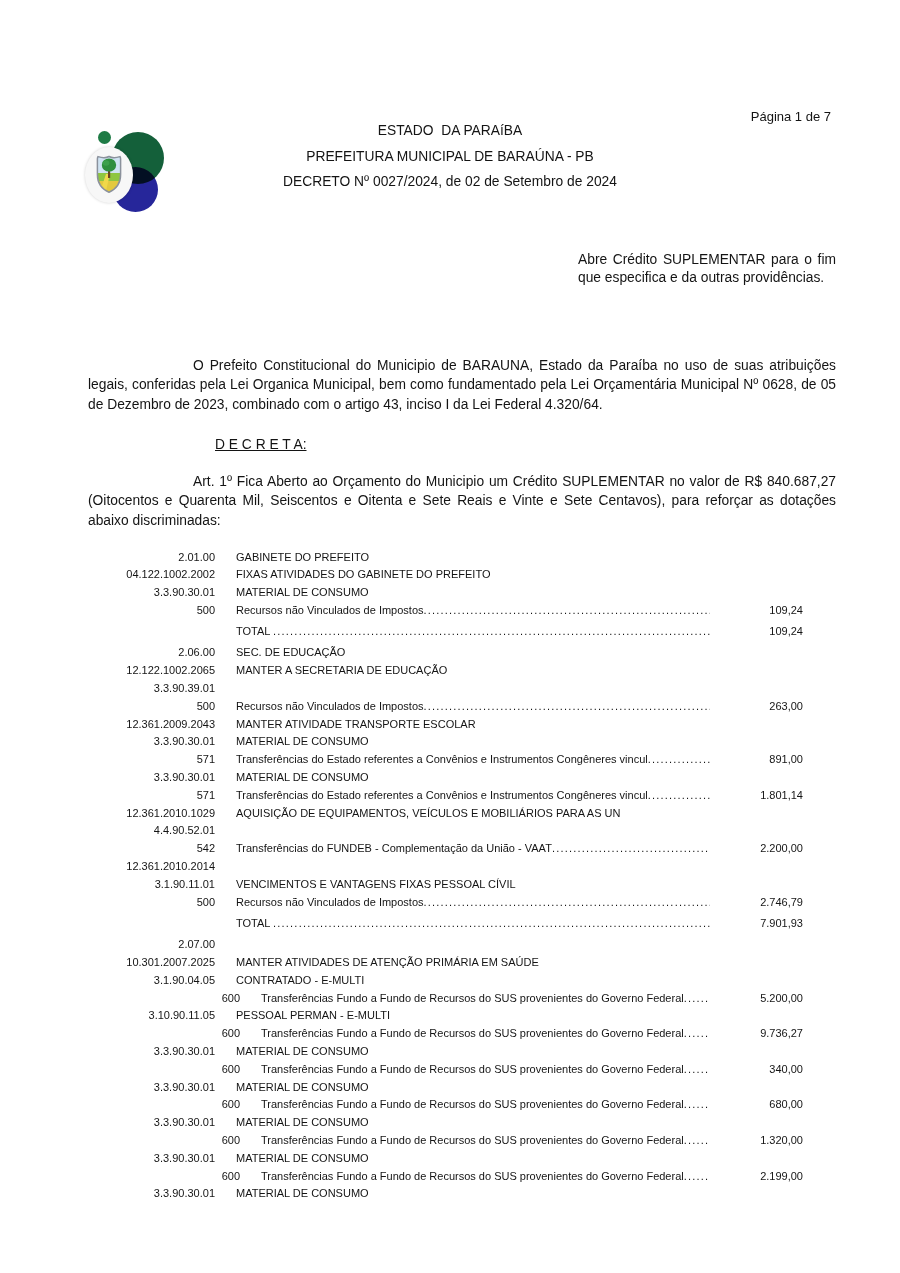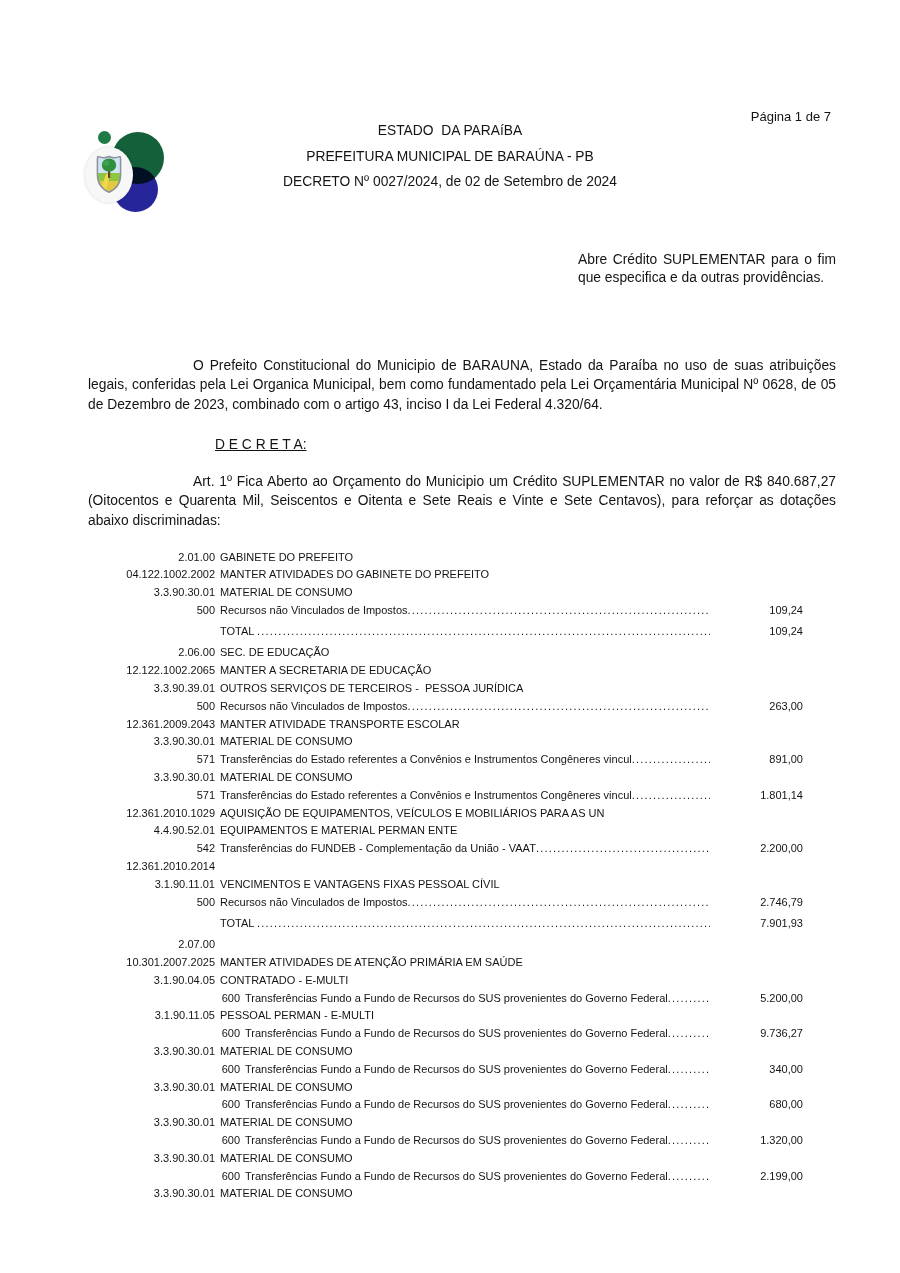--- a/index.html
+++ b/index.html
@@ -33,21 +33,21 @@
   #preamble{left:88px;top:356px;width:748px;font-size:13.8px;line-height:19.4px;text-align:justify;text-indent:105px;}
   #decreta{left:215px;top:437px;font-size:13.8px;white-space:pre;text-decoration:underline;}
   #article1{left:88px;top:472px;width:748px;font-size:13.8px;line-height:19.4px;text-align:justify;text-indent:105px;}
 
   
   #budget-table{left:95px;top:545px;width:708px;font-size:11px;}
   .trow{display:flex;height:17.8px;line-height:17.8px;align-items:flex-end;}
   .trow.section,.trow.total{margin-top:3.5px;}
   .code{flex:none;width:120px;text-align:right;white-space:pre;}
   .trow.indent .code{width:145px;}
-  .desc{flex:1;margin-left:5px;display:flex;overflow:hidden;min-width:0;}
+  .desc{flex:1;margin-left:21px;display:flex;overflow:hidden;min-width:0;}
   .dtext{flex:none;white-space:pre;}
   .dots{flex:1;overflow:hidden;white-space:nowrap;letter-spacing:1.2px;}
   .value{flex:none;width:93px;text-align:right;white-space:pre;}
 </style>
 </head>
 <body>
 
 <div class="abs" id="page-indicator">Página 1 de 7</div>
 
 <div class="abs" id="logo">
@@ -92,21 +92,21 @@
     <div class="trow section">
       <span class="code">2.01.00</span>
       <span class="desc">
         <span class="dtext">GABINETE DO PREFEITO</span>
       </span>
       <span class="value"></span>
     </div>
     <div class="trow action">
       <span class="code">04.122.1002.2002</span>
       <span class="desc">
-        <span class="dtext">MANTER ATIVIDADES DO GABINETE DO PREFEITO</span>
+        <span class="dtext">FIXAS ATIVIDADES DO GABINETE DO PREFEITO</span>
       </span>
       <span class="value"></span>
     </div>
     <div class="trow element">
       <span class="code">3.3.90.30.01</span>
       <span class="desc">
         <span class="dtext">MATERIAL DE CONSUMO</span>
       </span>
       <span class="value"></span>
     </div>
@@ -135,23 +135,20 @@
     </div>
     <div class="trow action">
       <span class="code">12.122.1002.2065</span>
       <span class="desc">
         <span class="dtext">MANTER A SECRETARIA DE EDUCAÇÃO</span>
       </span>
       <span class="value"></span>
     </div>
     <div class="trow element">
       <span class="code">3.3.90.39.01</span>
-      <span class="desc">
-        <span class="dtext">OUTROS SERVIÇOS DE TERCEIROS -  PESSOA JURÍDICA</span>
-      </span>
       <span class="value"></span>
     </div>
     <div class="trow fund">
       <span class="code">500</span>
       <span class="desc">
         <span class="dtext">Recursos não Vinculados de Impostos</span>
         <span class="dots">..........................................................................................................................................................................</span>
       </span>
       <span class="value">263,00</span>
     </div>
@@ -194,23 +191,20 @@
     </div>
     <div class="trow action">
       <span class="code">12.361.2010.1029</span>
       <span class="desc">
         <span class="dtext">AQUISIÇÃO DE EQUIPAMENTOS, VEÍCULOS E MOBILIÁRIOS PARA AS UN</span>
       </span>
       <span class="value"></span>
     </div>
     <div class="trow element">
       <span class="code">4.4.90.52.01</span>
-      <span class="desc">
-        <span class="dtext">EQUIPAMENTOS E MATERIAL PERMAN ENTE</span>
-      </span>
       <span class="value"></span>
     </div>
     <div class="trow fund">
       <span class="code">542</span>
       <span class="desc">
         <span class="dtext">Transferências do FUNDEB - Complementação da União - VAAT</span>
         <span class="dots">..........................................................................................................................................................................</span>
       </span>
       <span class="value">2.200,00</span>
     </div>
@@ -261,21 +255,21 @@
     </div>
     <div class="trow fund indent">
       <span class="code">600</span>
       <span class="desc">
         <span class="dtext">Transferências Fundo a Fundo de Recursos do SUS provenientes do Governo Federal</span>
         <span class="dots">..........................................................................................................................................................................</span>
       </span>
       <span class="value">5.200,00</span>
     </div>
     <div class="trow element">
-      <span class="code">3.1.90.11.05</span>
+      <span class="code">3.10.90.11.05</span>
       <span class="desc">
         <span class="dtext">PESSOAL PERMAN - E-MULTI</span>
       </span>
       <span class="value"></span>
     </div>
     <div class="trow fund indent">
       <span class="code">600</span>
       <span class="desc">
         <span class="dtext">Transferências Fundo a Fundo de Recursos do SUS provenientes do Governo Federal</span>
         <span class="dots">..........................................................................................................................................................................</span>

